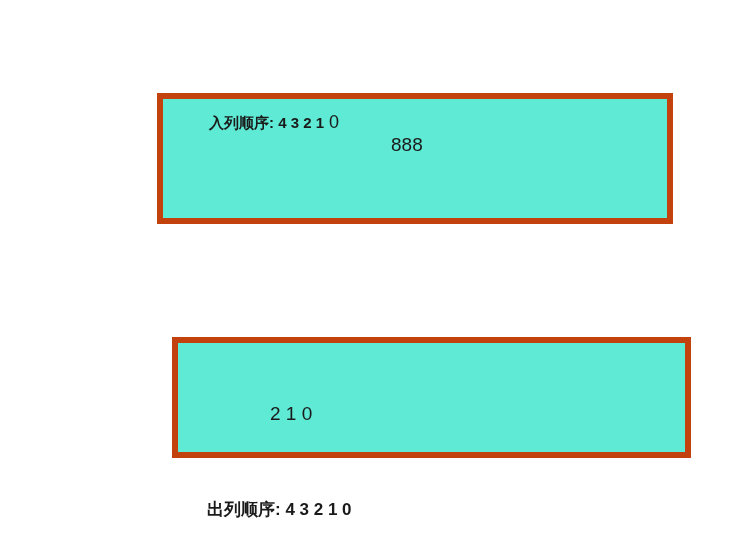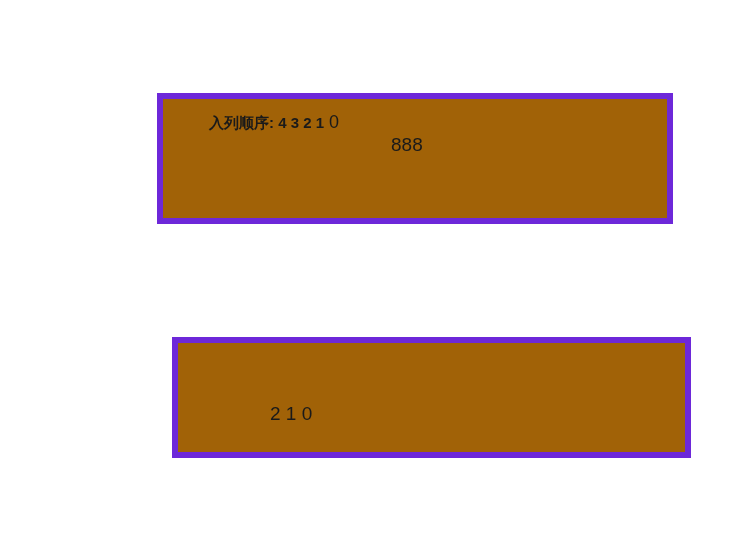--- a/index.html
+++ b/index.html
@@ -45,22 +45,22 @@
   }
   .op-line .op-mark {
     font-weight: normal;
     font-size: 18px;
     padding-left: 3px;
   }
 
   
   .queue-box {
     position: absolute;
-    background: #a16207;
-    border: 6px solid #6d28d9;
+    background: #5eead4;
+    border: 6px solid #c2410c;
     box-sizing: border-box;
   }
   #queue-box-top {
     left: 157px;
     top: 93px;
     width: 516px;
     height: 131px;
   }
   #queue-box-bottom {
     left: 172px;
@@ -120,14 +120,15 @@
 
   <div class="queue-box" id="queue-box-top">
     <div class="enqueue-label"><span>入列顺序:</span><span> 4 3 2 1</span><span class="seq-tail"> 0</span></div>
     <div class="overflow-value">888</div>
   </div>
 
   <div class="queue-box" id="queue-box-bottom">
     <div class="remaining-value">2 1 0</div>
   </div>
 
+  <div class="dequeue-caption"><span>出列顺序:</span><span> 4 3 2 1 0</span></div>
 
 </div>
 
 </body></html>

